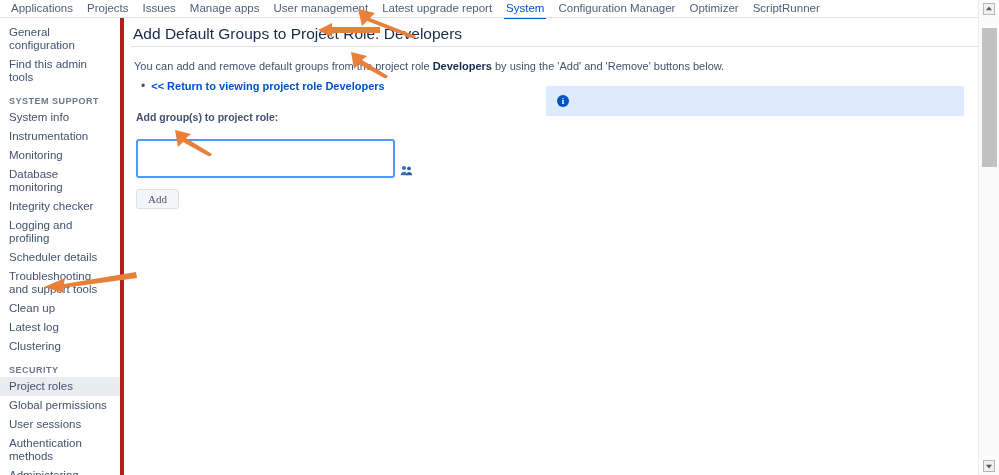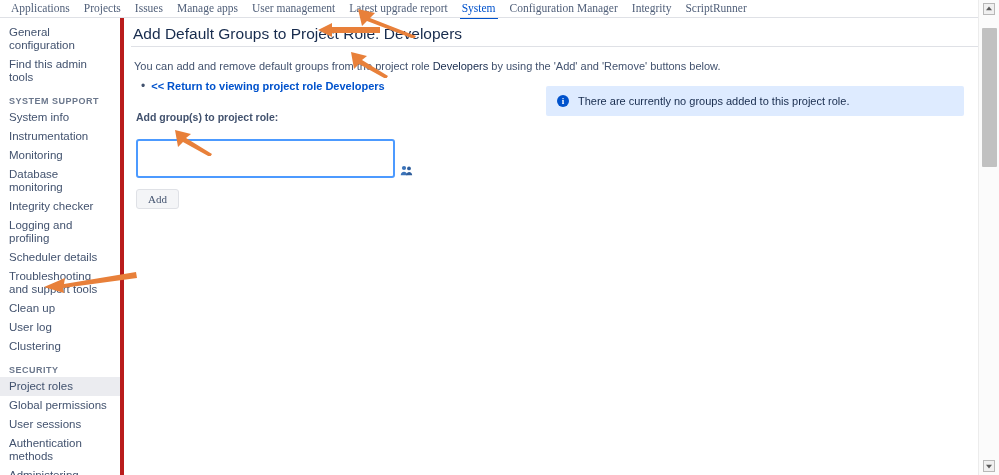--- a/index.html
+++ b/index.html
@@ -21,21 +21,20 @@
   
   .topnav {
     position: absolute;
     top: 0; left: 0;
     width: 978px;
     height: 16px;
     display: flex;
     align-items: center;
     padding-left: 4px;
     box-sizing: border-box;
-    font-family: Liberation Serif, serif;
   }
   .topnav-item {
     font-size: 11.5px;
     color: #505f79;
     padding: 0 7px;
     line-height: 15px;
     white-space: nowrap;
     position: relative;
     cursor: pointer;
   }
@@ -113,21 +112,21 @@
     left: 6px; right: 0; top: 28px;
     height: 1px;
     background: #dfe1e6;
   }
   .desc {
     font-size: 11px;
     color: #42526e;
     padding: 9px 0 0 3px;
     line-height: 14px;
   }
-  .desc b { color: #172b4d; font-weight: normal; }
+  .desc b { color: #172b4d; font-weight: bold; }
   .bullet-row {
     display: flex;
     align-items: flex-start;
     padding: 7px 0 0 10px;
   }
   .bullet-dot {
     color: #42526e;
     font-size: 12px;
     line-height: 13px;
     margin-right: 6px;
@@ -261,40 +260,40 @@
 
 <div class="topnav" id="topnav">
     <div class="topnav-item">Applications</div>
     <div class="topnav-item">Projects</div>
     <div class="topnav-item">Issues</div>
     <div class="topnav-item">Manage apps</div>
     <div class="topnav-item">User management</div>
     <div class="topnav-item">Latest upgrade report</div>
     <div class="topnav-item active">System</div>
     <div class="topnav-item">Configuration Manager</div>
-    <div class="topnav-item">Integrity</div>
+    <div class="topnav-item">Optimizer</div>
     <div class="topnav-item">ScriptRunner</div>
   </div>
 
 <div class="page">
 
   <div class="sidebar" id="sidebar">
       <div class="side-item">General configuration</div>
       <div class="side-item">Find this admin tools</div>
       <div class="side-head">SYSTEM SUPPORT</div>
       <div class="side-item">System info</div>
       <div class="side-item">Instrumentation</div>
       <div class="side-item">Monitoring</div>
       <div class="side-item">Database monitoring</div>
       <div class="side-item">Integrity checker</div>
       <div class="side-item">Logging and profiling</div>
       <div class="side-item">Scheduler details</div>
       <div class="side-item">Troubleshooting and support tools</div>
       <div class="side-item">Clean up</div>
-      <div class="side-item">User log</div>
+      <div class="side-item">Latest log</div>
       <div class="side-item">Clustering</div>
       <div class="side-head">SECURITY</div>
       <div class="side-item selected">Project roles</div>
       <div class="side-item">Global permissions</div>
       <div class="side-item">User sessions</div>
       <div class="side-item">Authentication methods</div>
       <div class="side-item">Administering personal access tokens</div>
     </div>
 
   <div class="main">
@@ -322,21 +321,20 @@
             <path d="M6.2 11.2c0-1.9 1.4-3.2 3-3.2s3 1.3 3 3.2z" fill="#2f5e9c"></path>
           </svg>
         </span>
       </div>
       <button class="add-btn">Add</button>
     </div>
   </div>
 
   <div class="info-panel">
     <span class="info-icon">i</span>
-    <span class="info-text">There are currently no groups added to this project role.</span>
   </div>
 </div>
 
 <div class="scrollbar">
   <div class="sb-arrow up">
     <svg width="14" height="14" viewBox="0 0 14 14" xmlns="http://www.w3.org/2000/svg">
       <rect x="1.5" y="1.5" width="11" height="11" fill="#f0f0f0" stroke="#b8b8b8" stroke-width="1"></rect>
       <path d="M7 4.6l3 3.6H4z" fill="#5a5a5a"></path>
     </svg>
   </div>

